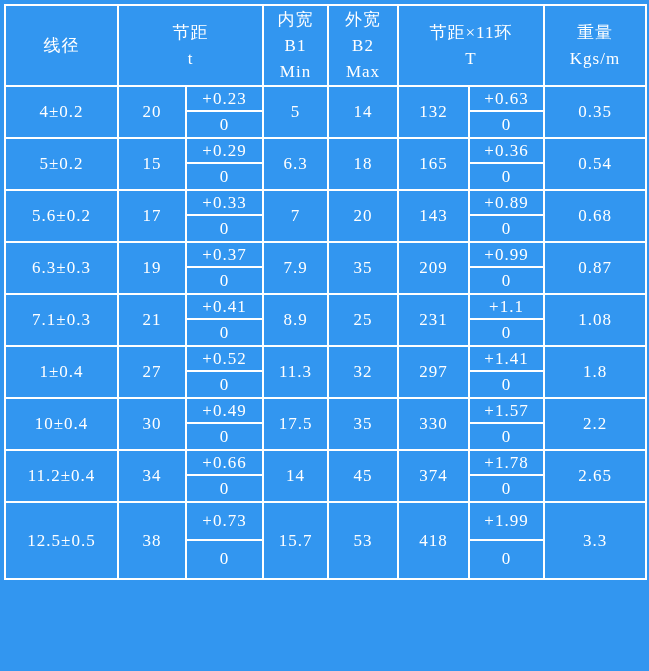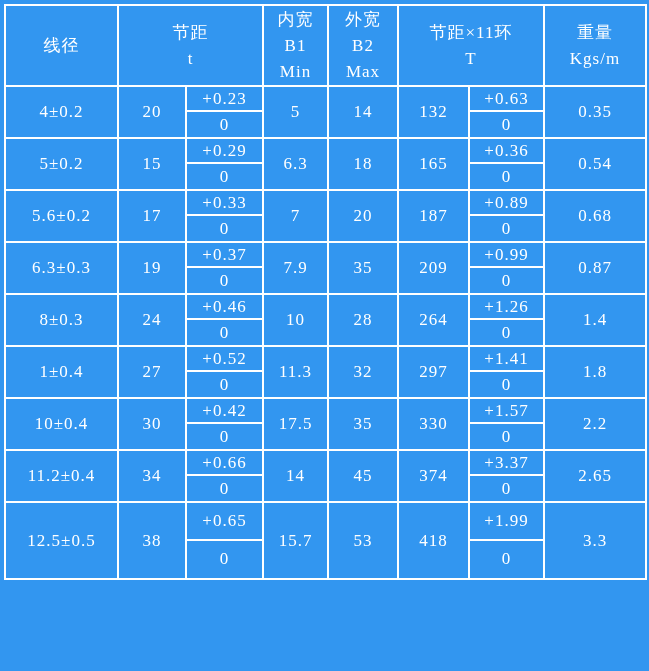--- a/index.html
+++ b/index.html
@@ -145,21 +145,21 @@
         <td>5.6±0.2</td>
         <td>17</td>
         <td class="tol-cell">
           <div class="tol-wrap">
             <div class="tol-upper">+0.33</div>
             <div class="tol-lower">0</div>
           </div>
         </td>
         <td>7</td>
         <td>20</td>
-        <td>187</td>
+        <td>143</td>
         <td class="tol-cell">
           <div class="tol-wrap">
             <div class="tol-upper">+0.89</div>
             <div class="tol-lower">0</div>
           </div>
         </td>
         <td>0.68</td>
       </tr>
 
       <tr>
@@ -176,41 +176,41 @@
         <td>209</td>
         <td class="tol-cell">
           <div class="tol-wrap">
             <div class="tol-upper">+0.99</div>
             <div class="tol-lower">0</div>
           </div>
         </td>
         <td>0.87</td>
       </tr>
 
-
-      <tr>
-        <td>8±0.3</td>
-        <td>24</td>
-        <td class="tol-cell">
-          <div class="tol-wrap">
-            <div class="tol-upper">+0.46</div>
-            <div class="tol-lower">0</div>
-          </div>
-        </td>
-        <td>10</td>
-        <td>28</td>
-        <td>264</td>
-        <td class="tol-cell">
-          <div class="tol-wrap">
-            <div class="tol-upper">+1.26</div>
-            <div class="tol-lower">0</div>
-          </div>
-        </td>
-        <td>1.4</td>
-      </tr>
+      <tr>
+        <td>7.1±0.3</td>
+        <td>21</td>
+        <td class="tol-cell">
+          <div class="tol-wrap">
+            <div class="tol-upper">+0.41</div>
+            <div class="tol-lower">0</div>
+          </div>
+        </td>
+        <td>8.9</td>
+        <td>25</td>
+        <td>231</td>
+        <td class="tol-cell">
+          <div class="tol-wrap">
+            <div class="tol-upper">+1.1</div>
+            <div class="tol-lower">0</div>
+          </div>
+        </td>
+        <td>1.08</td>
+      </tr>
+
 
       <tr>
         <td>1±0.4</td>
         <td>27</td>
         <td class="tol-cell">
           <div class="tol-wrap">
             <div class="tol-upper">+0.52</div>
             <div class="tol-lower">0</div>
           </div>
         </td>
@@ -224,21 +224,21 @@
           </div>
         </td>
         <td>1.8</td>
       </tr>
 
       <tr>
         <td>10±0.4</td>
         <td>30</td>
         <td class="tol-cell">
           <div class="tol-wrap">
-            <div class="tol-upper">+0.42</div>
+            <div class="tol-upper">+0.49</div>
             <div class="tol-lower">0</div>
           </div>
         </td>
         <td>17.5</td>
         <td>35</td>
         <td>330</td>
         <td class="tol-cell">
           <div class="tol-wrap">
             <div class="tol-upper">+1.57</div>
             <div class="tol-lower">0</div>
@@ -254,33 +254,33 @@
           <div class="tol-wrap">
             <div class="tol-upper">+0.66</div>
             <div class="tol-lower">0</div>
           </div>
         </td>
         <td>14</td>
         <td>45</td>
         <td>374</td>
         <td class="tol-cell">
           <div class="tol-wrap">
-            <div class="tol-upper">+3.37</div>
+            <div class="tol-upper">+1.78</div>
             <div class="tol-lower">0</div>
           </div>
         </td>
         <td>2.65</td>
       </tr>
 
       <tr class="tall">
         <td>12.5±0.5</td>
         <td>38</td>
         <td class="tol-cell">
           <div class="tol-wrap">
-            <div class="tol-upper">+0.65</div>
+            <div class="tol-upper">+0.73</div>
             <div class="tol-lower">0</div>
           </div>
         </td>
         <td>15.7</td>
         <td>53</td>
         <td>418</td>
         <td class="tol-cell">
           <div class="tol-wrap">
             <div class="tol-upper">+1.99</div>
             <div class="tol-lower">0</div>

